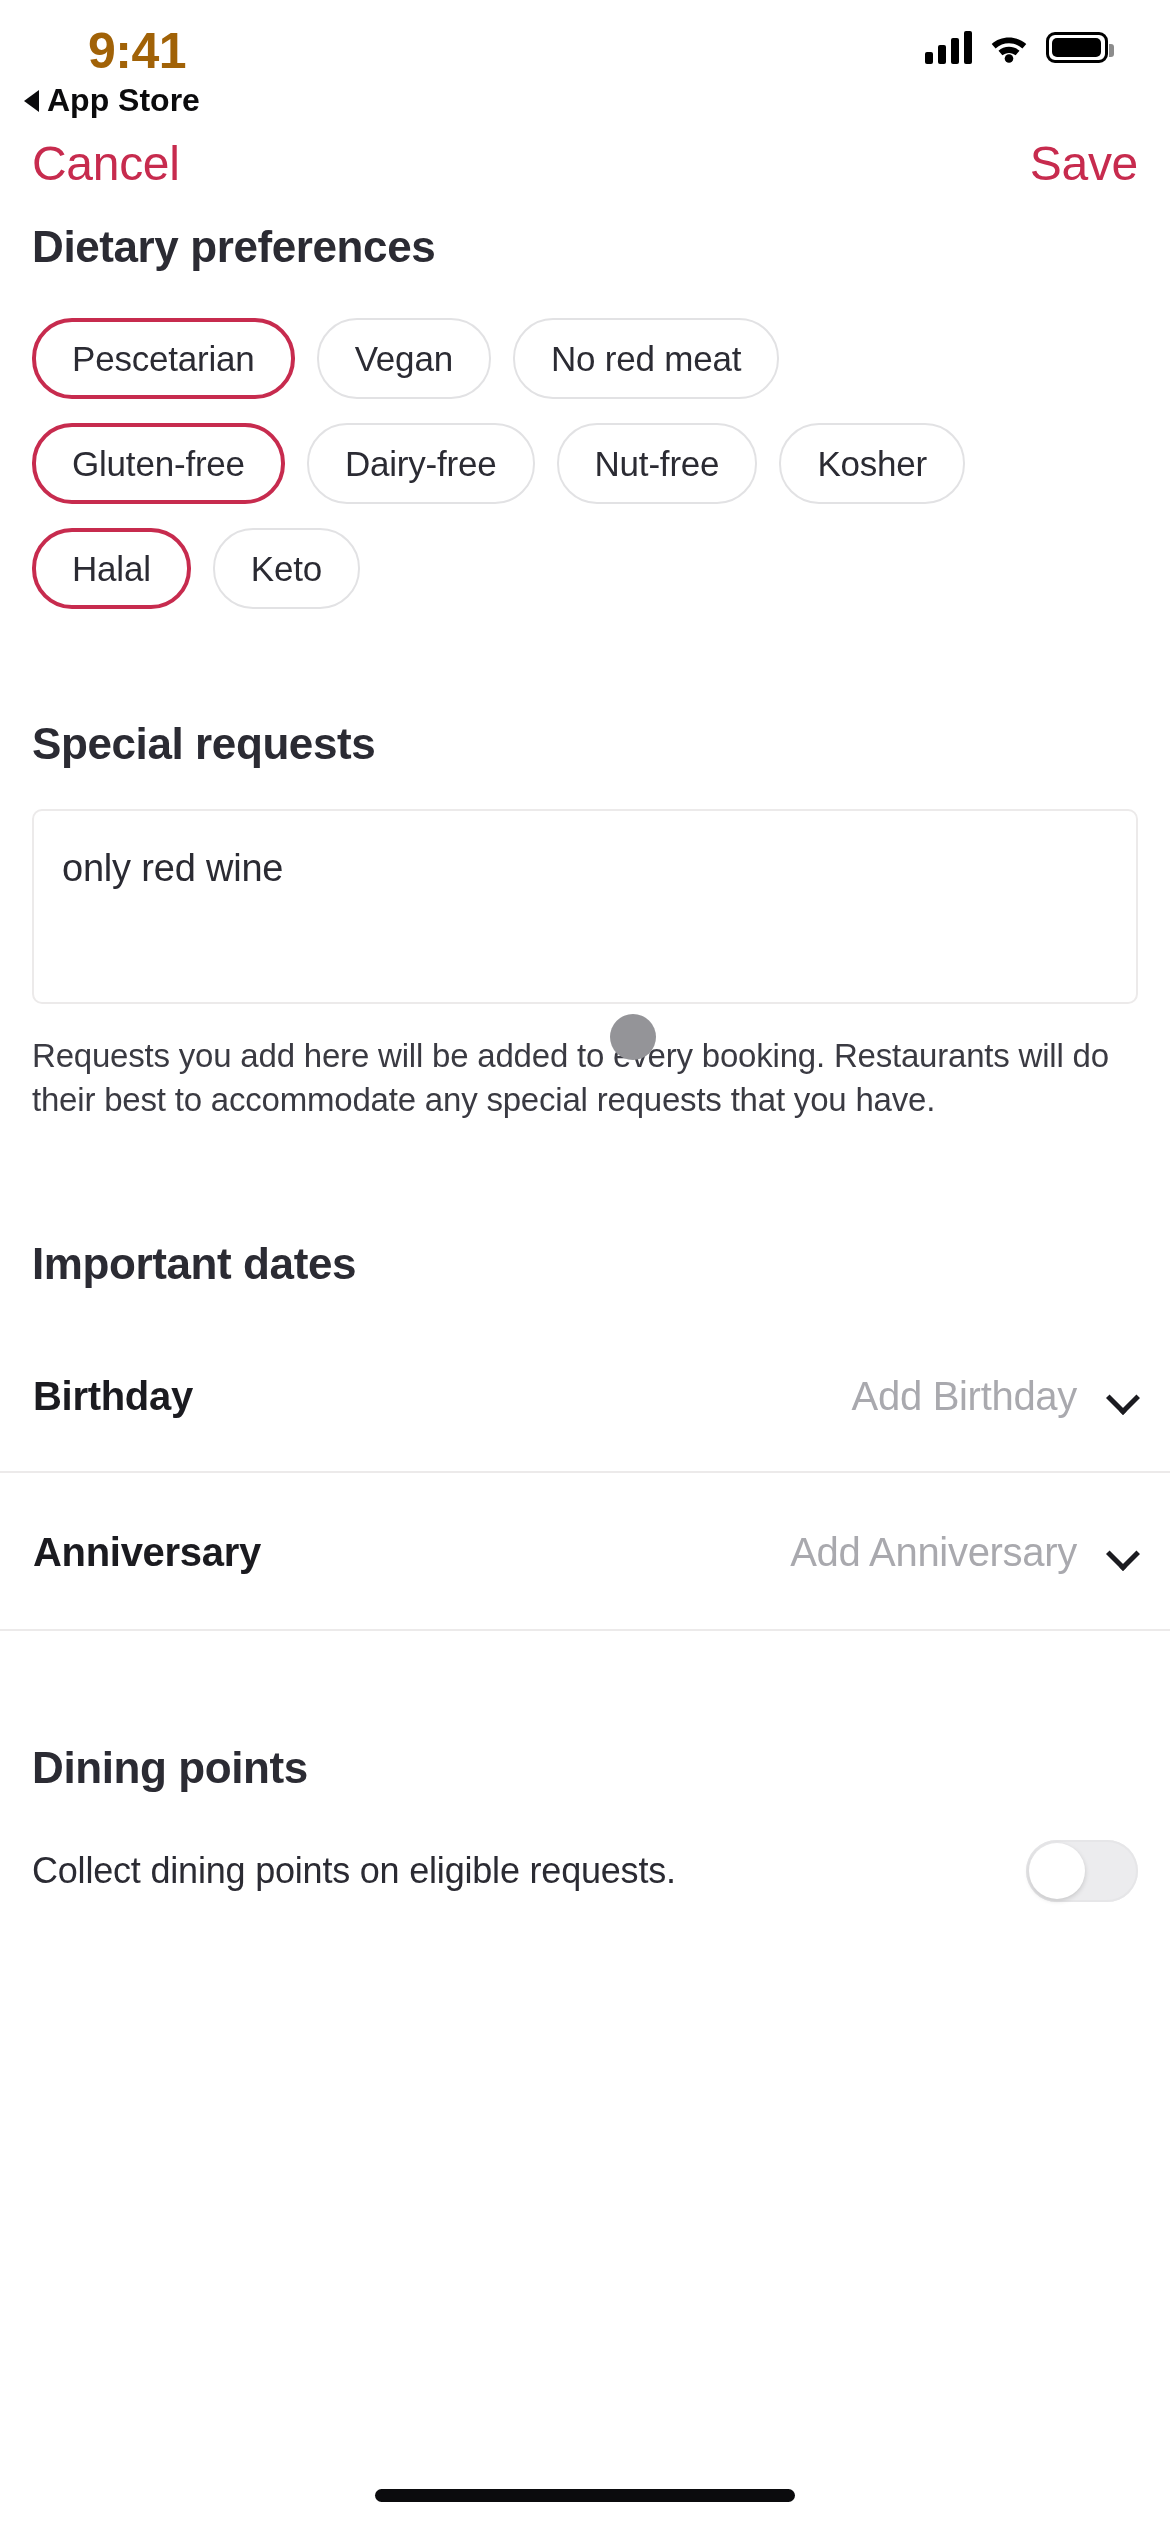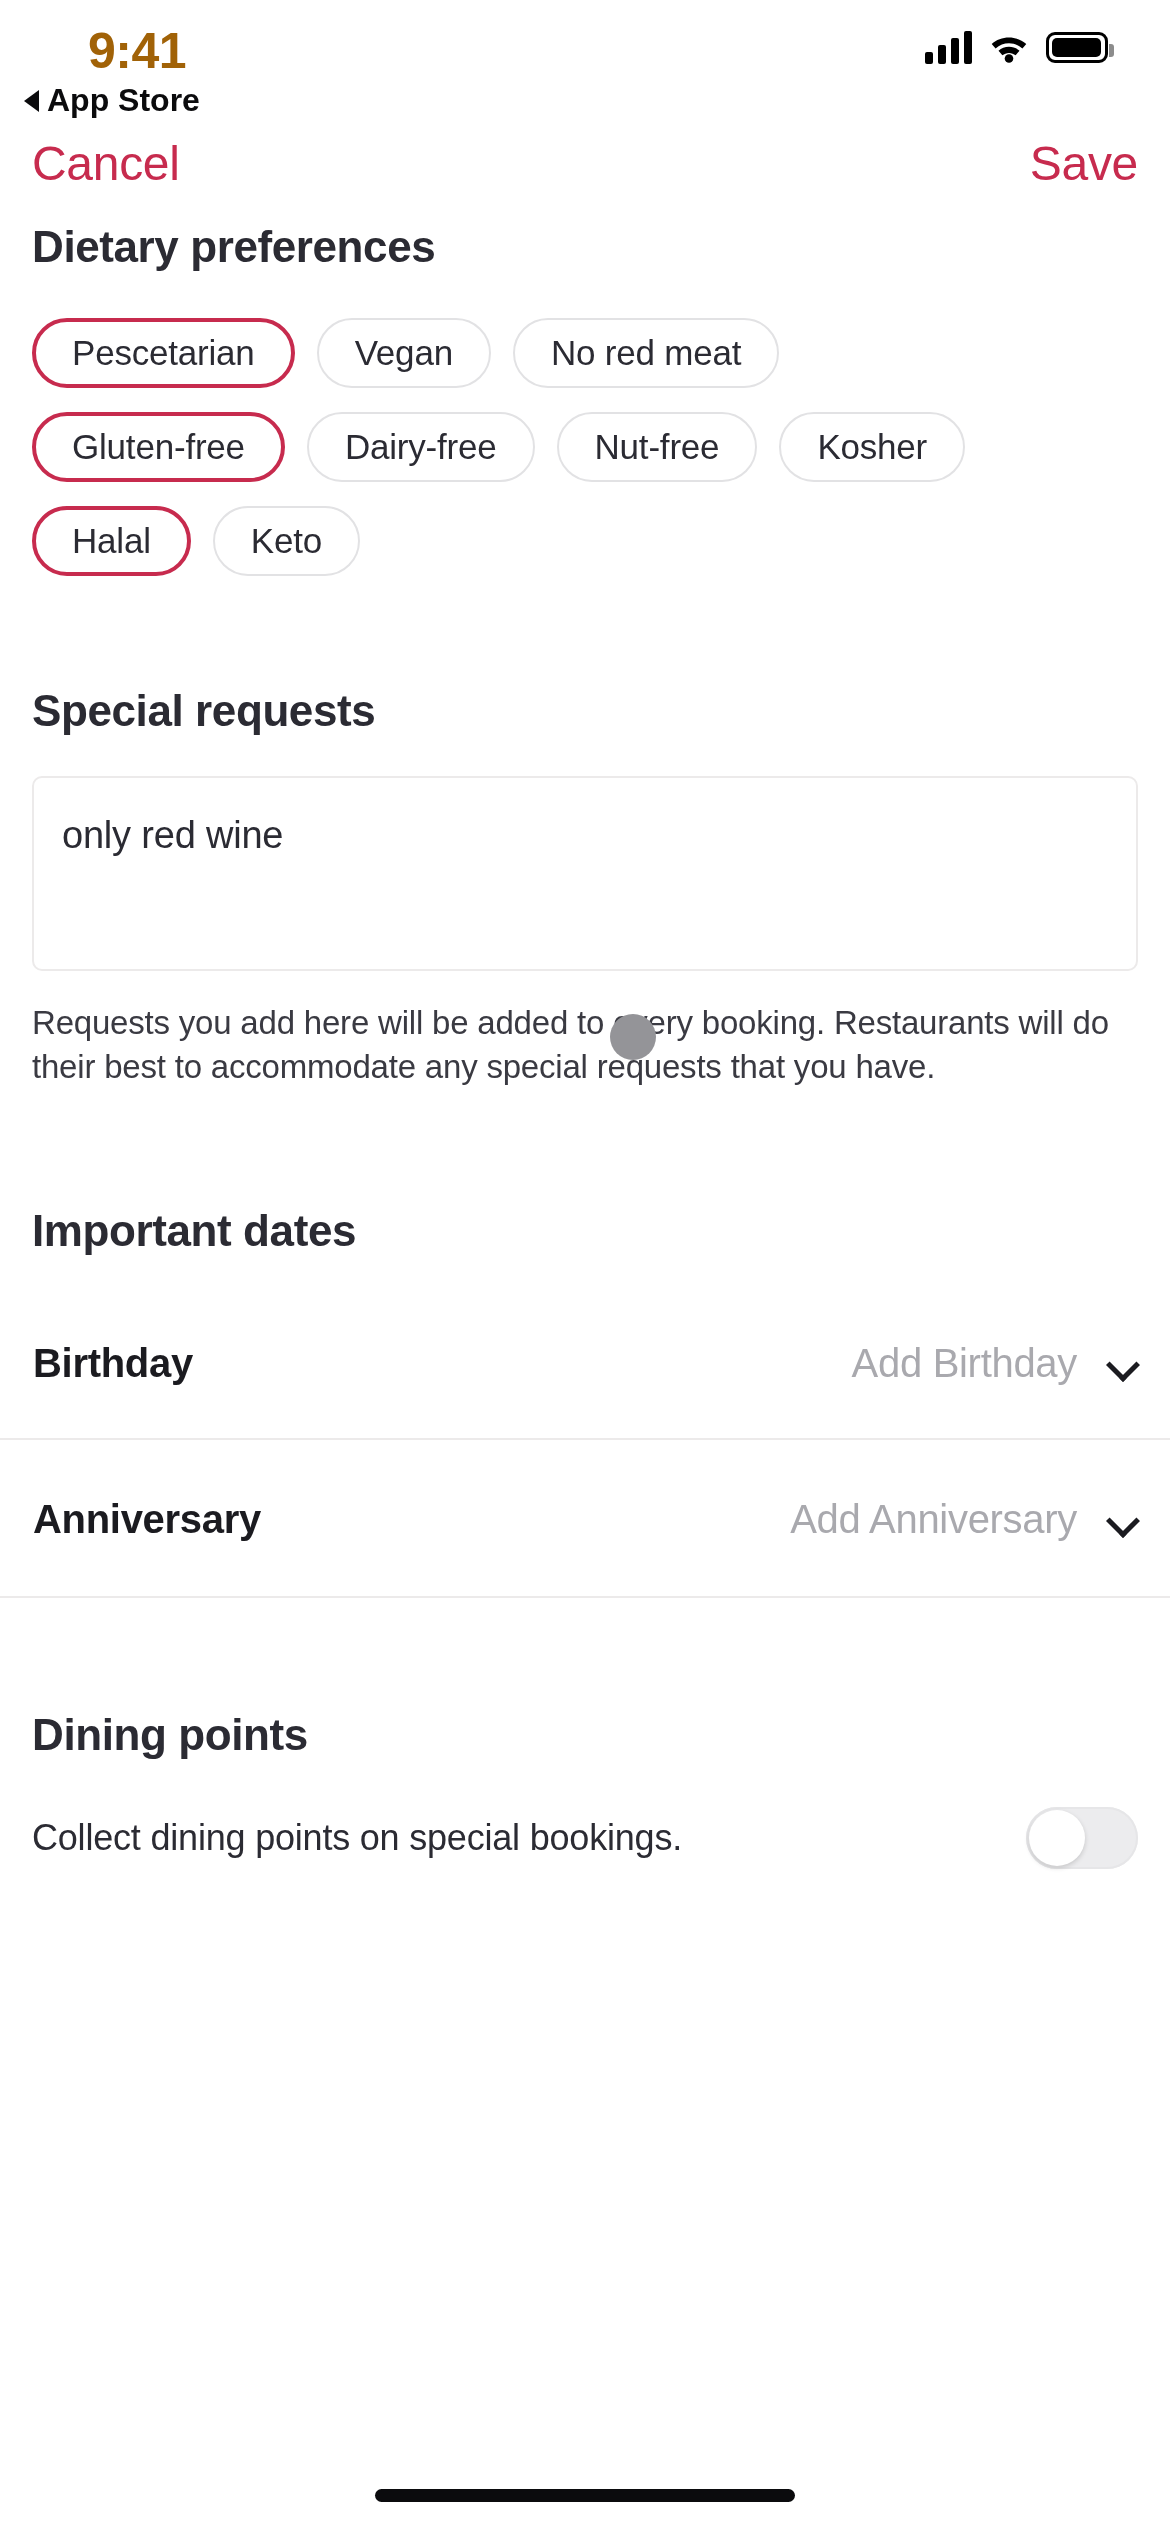--- a/index.html
+++ b/index.html
@@ -75,21 +75,21 @@
     font-size:44px; font-weight:700; color:#2b2b33;
     letter-spacing:-0.4px; padding-left:32px;
   }
 
   
   .chips{
     display:flex; flex-wrap:wrap; gap:24px 22px;
     padding:46px 32px 0 32px; width:1060px;
   }
   .chip{
-    height:70px; padding:0 36px;
+    height:81px; padding:0 36px;
     display:flex; align-items:center; justify-content:center;
     border-radius:40px;
     border:2px solid #e2e2e4;
     background:#fff;
     font-size:35px; color:#2b2b33; white-space:nowrap;
     letter-spacing:-0.2px;
   }
   .chip.selected{ border:4px solid #c72b4e; }
 
   
@@ -260,21 +260,21 @@
       <span class="chevron"></span>
     </span>
   </div>
   <div style="height:30px"></div>
   <div class="divider"></div>
 
   <div style="height:112px"></div>
   <div class="section-title">Dining points</div>
   <div style="height:38px"></div>
   <div class="dp-row">
-    <span class="dp-text">Collect dining points on special bookings.</span>
+    <span class="dp-text">Collect dining points on eligible requests.</span>
     <span class="toggle">
       <span class="knob"></span>
     </span>
   </div>
 
 </div>
 
 <div class="touch-cursor"></div>
 
 <div class="home-indicator"></div>

